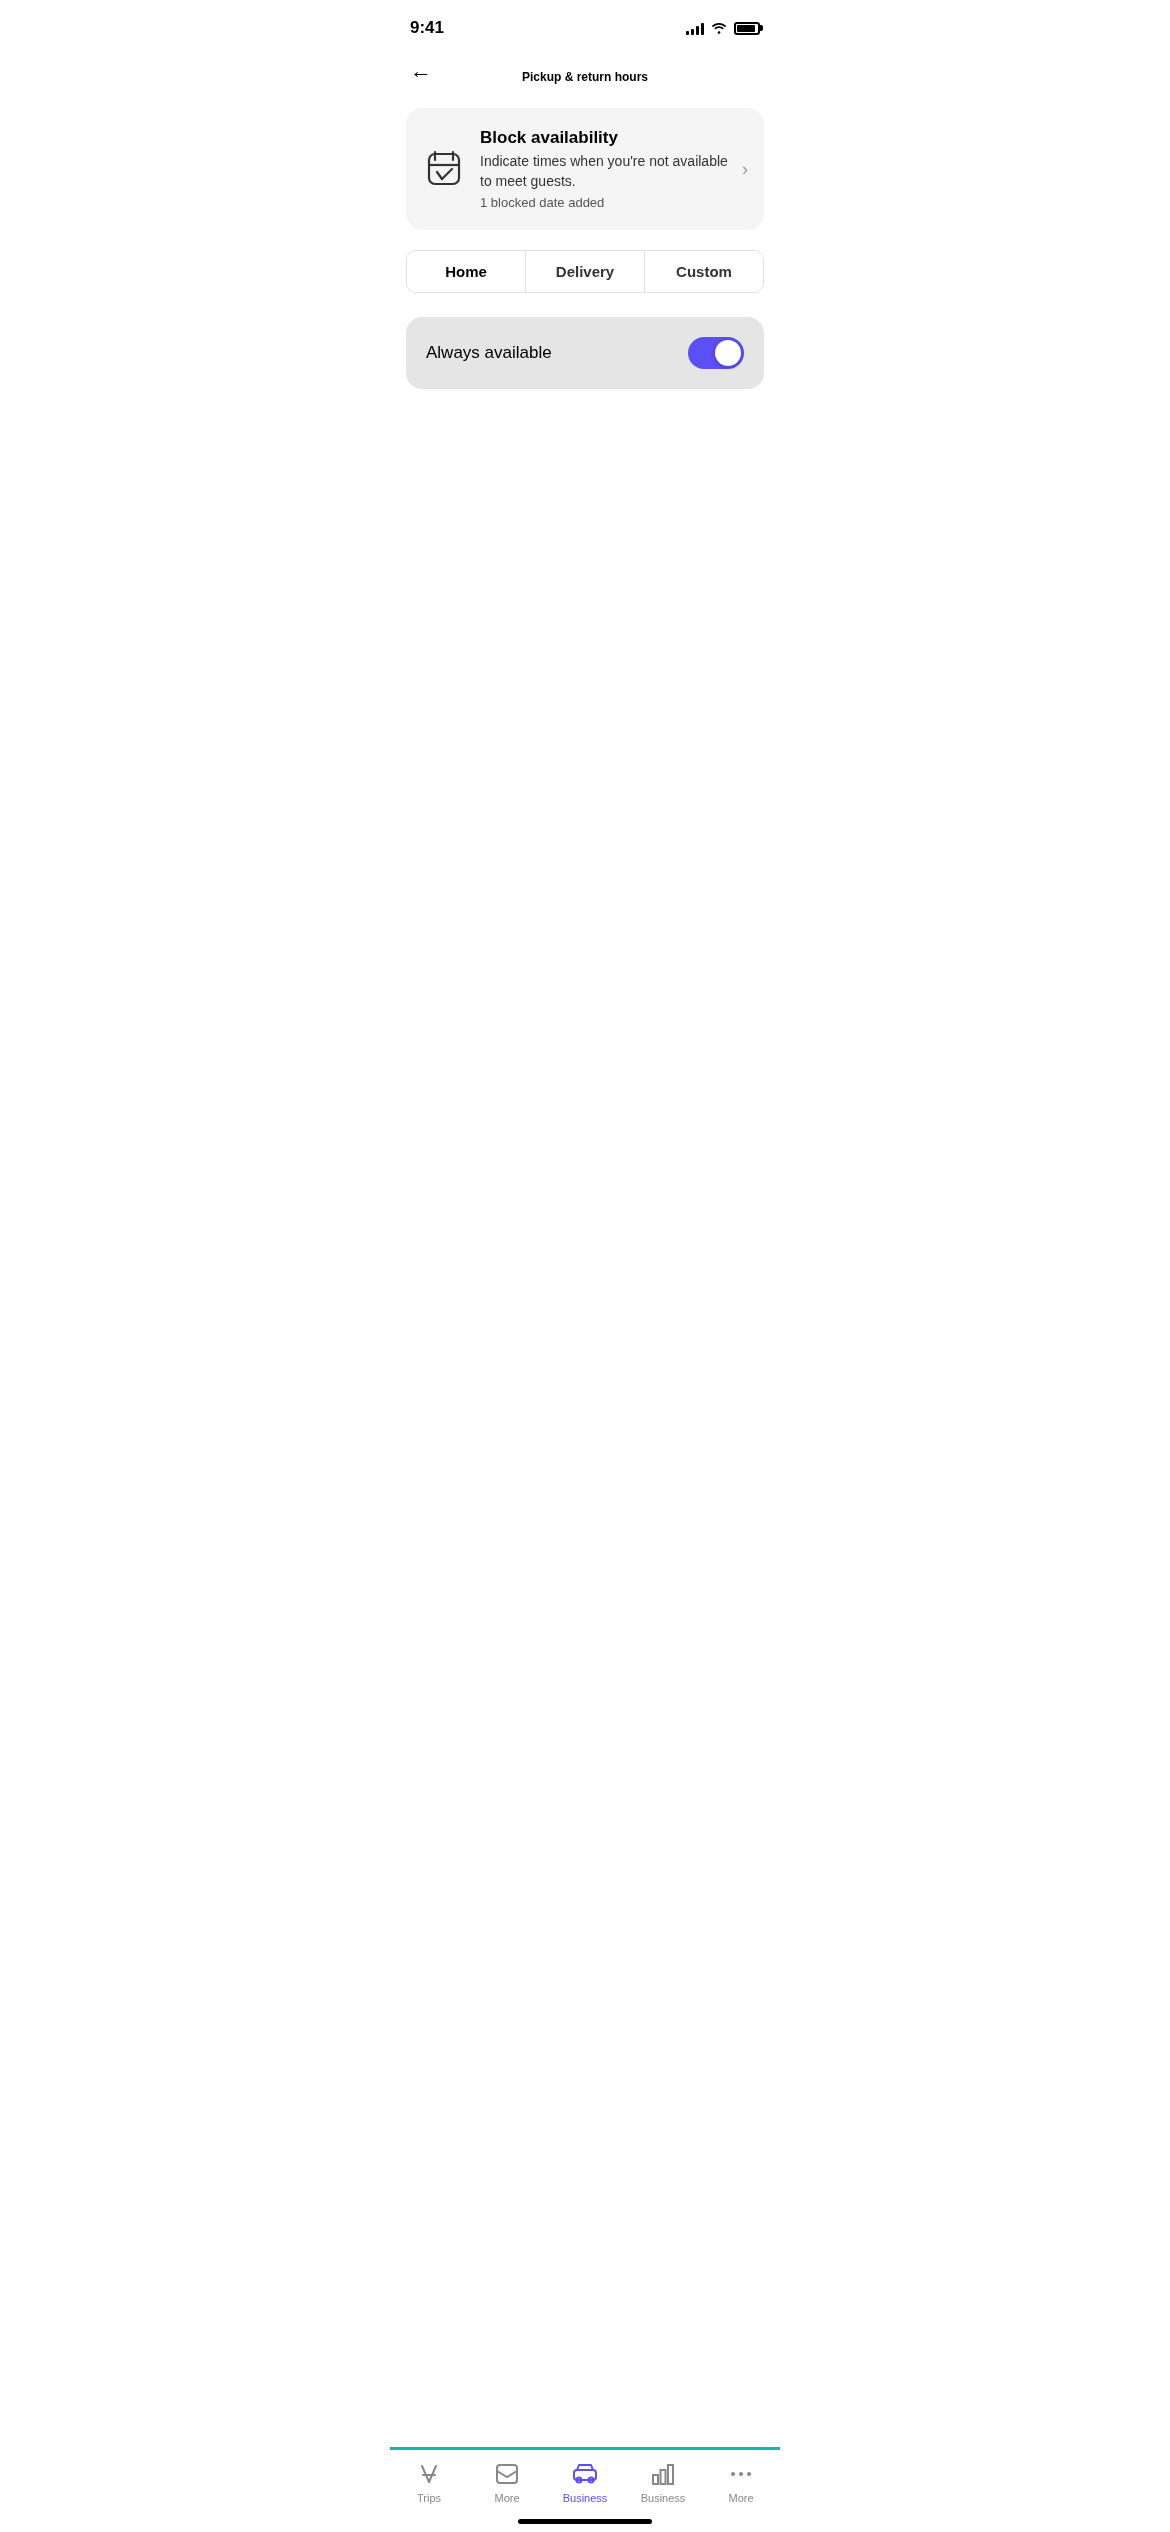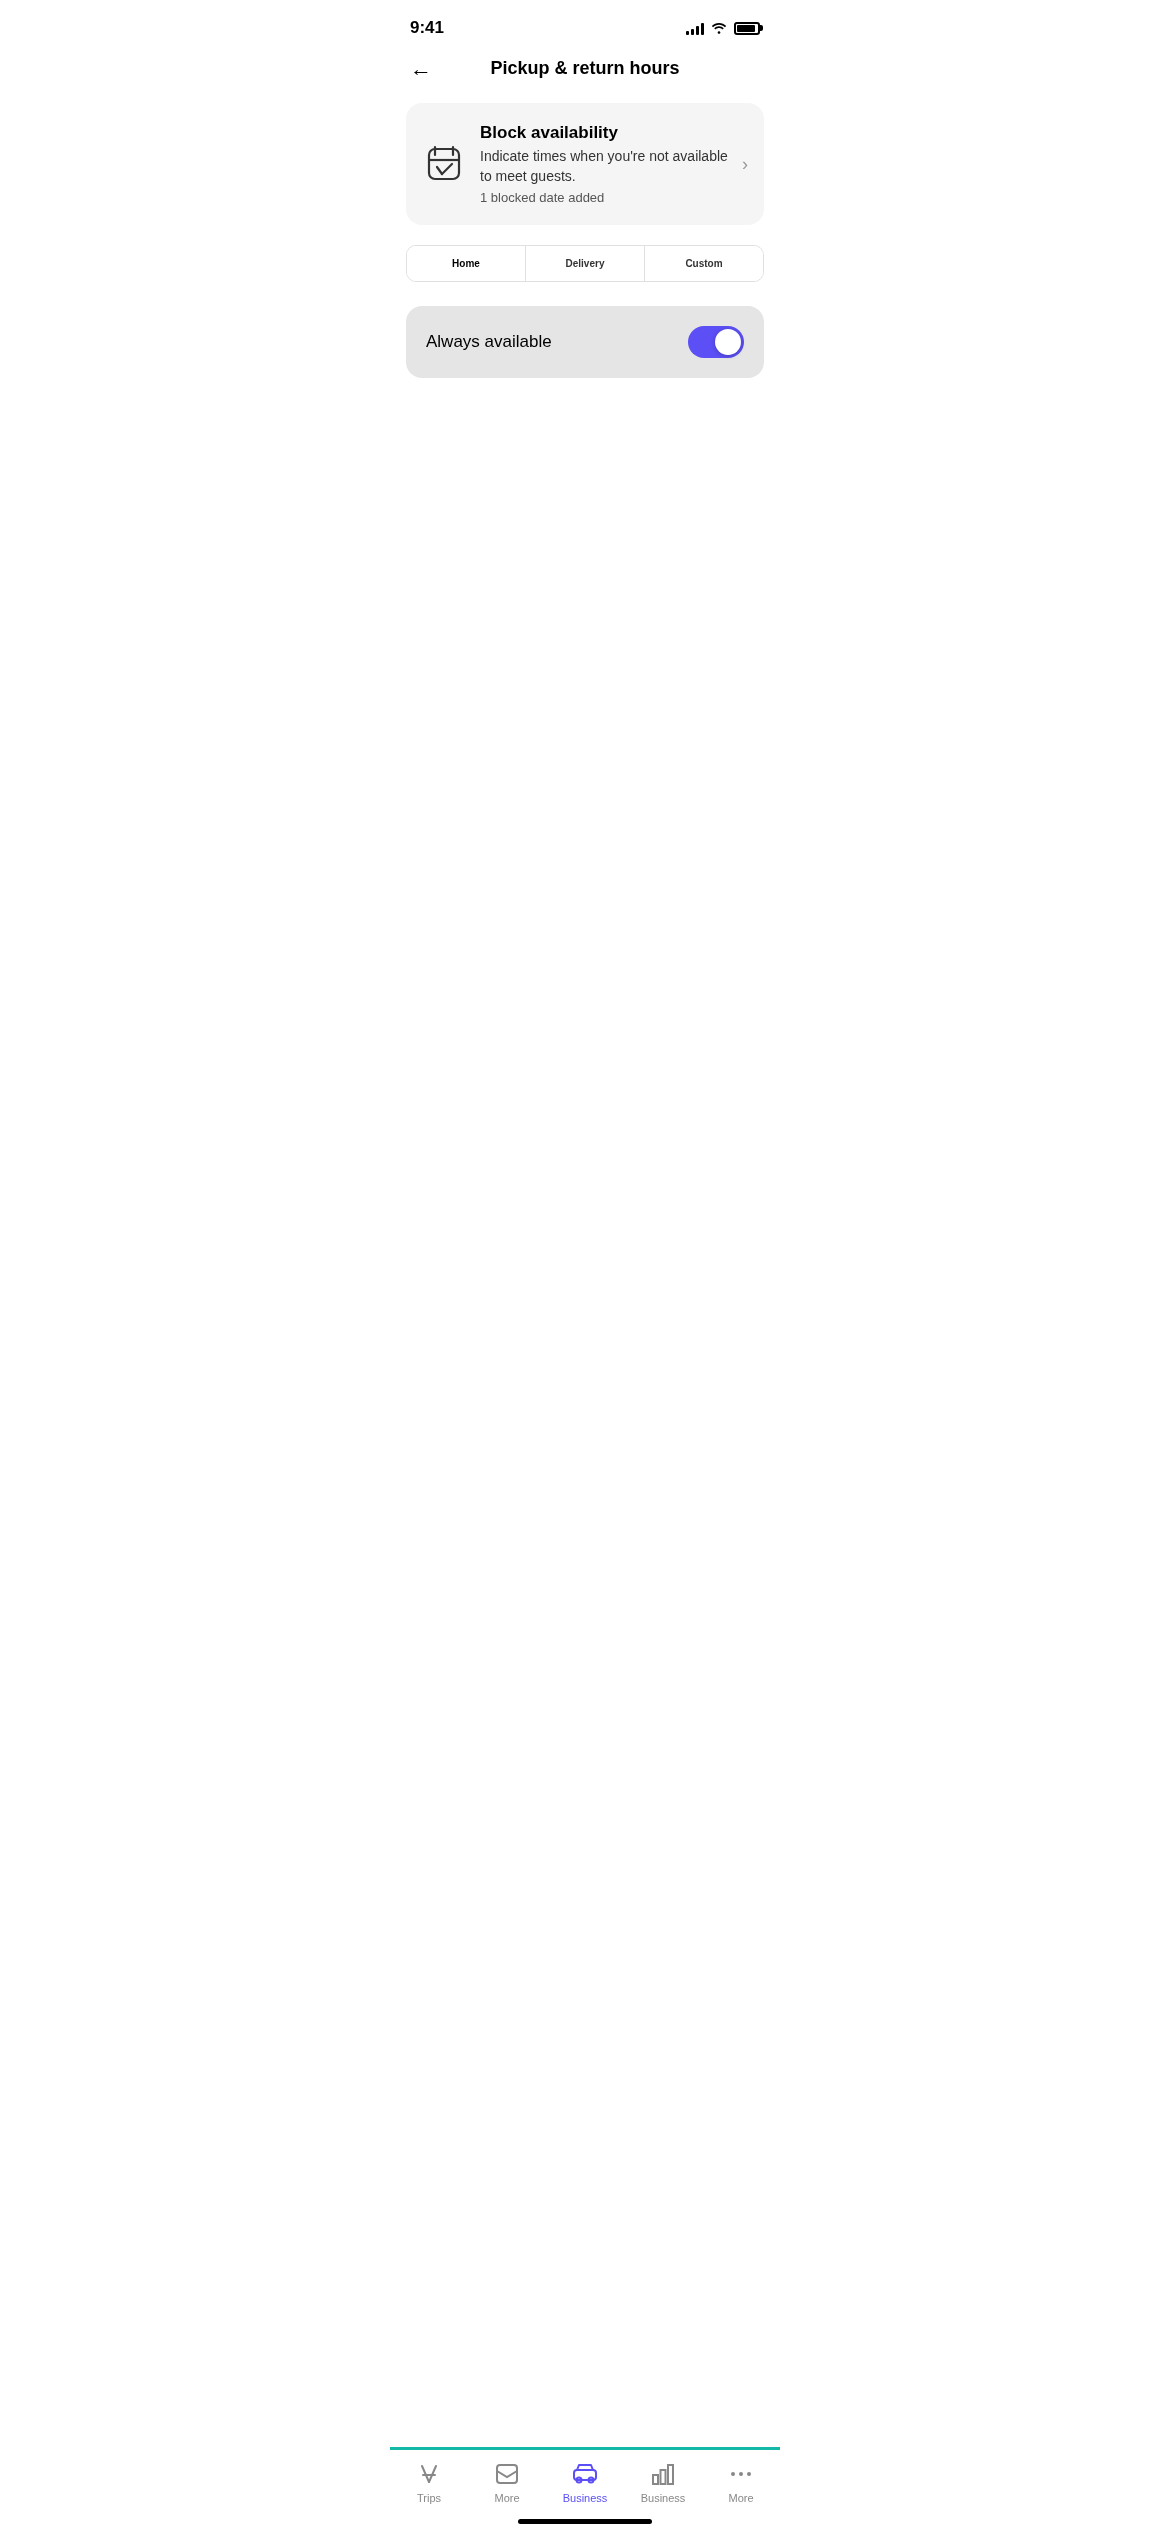--- a/index.html
+++ b/index.html
@@ -108,23 +108,24 @@
 
     .back-arrow {
       font-size: 22px;
       color: #000;
       font-weight: 300;
     }
 
     .header-title {
       flex: 1;
       text-align: center;
-      font-size: 18px;
+      font-size: 12px;
       font-weight: 700;
       color: #000;
+      margin-top: 12px;
     }
 
     
     .main-content {
       padding: 8px 16px 0 16px;
     }
 
     
     .block-availability-card {
       background: #f5f5f5;
@@ -185,21 +186,21 @@
       border: 1.5px solid #e0e0e0;
       border-radius: 10px;
       overflow: hidden;
       margin-bottom: 24px;
     }
 
     .tab-item {
       flex: 1;
       text-align: center;
       padding: 12px 0;
-      font-size: 10px;
+      font-size: 15px;
       font-weight: 600;
       color: #333;
       cursor: pointer;
       background: #fff;
       border-right: 1.5px solid #e0e0e0;
     }
 
     .tab-item:last-child {
       border-right: none;
     }

